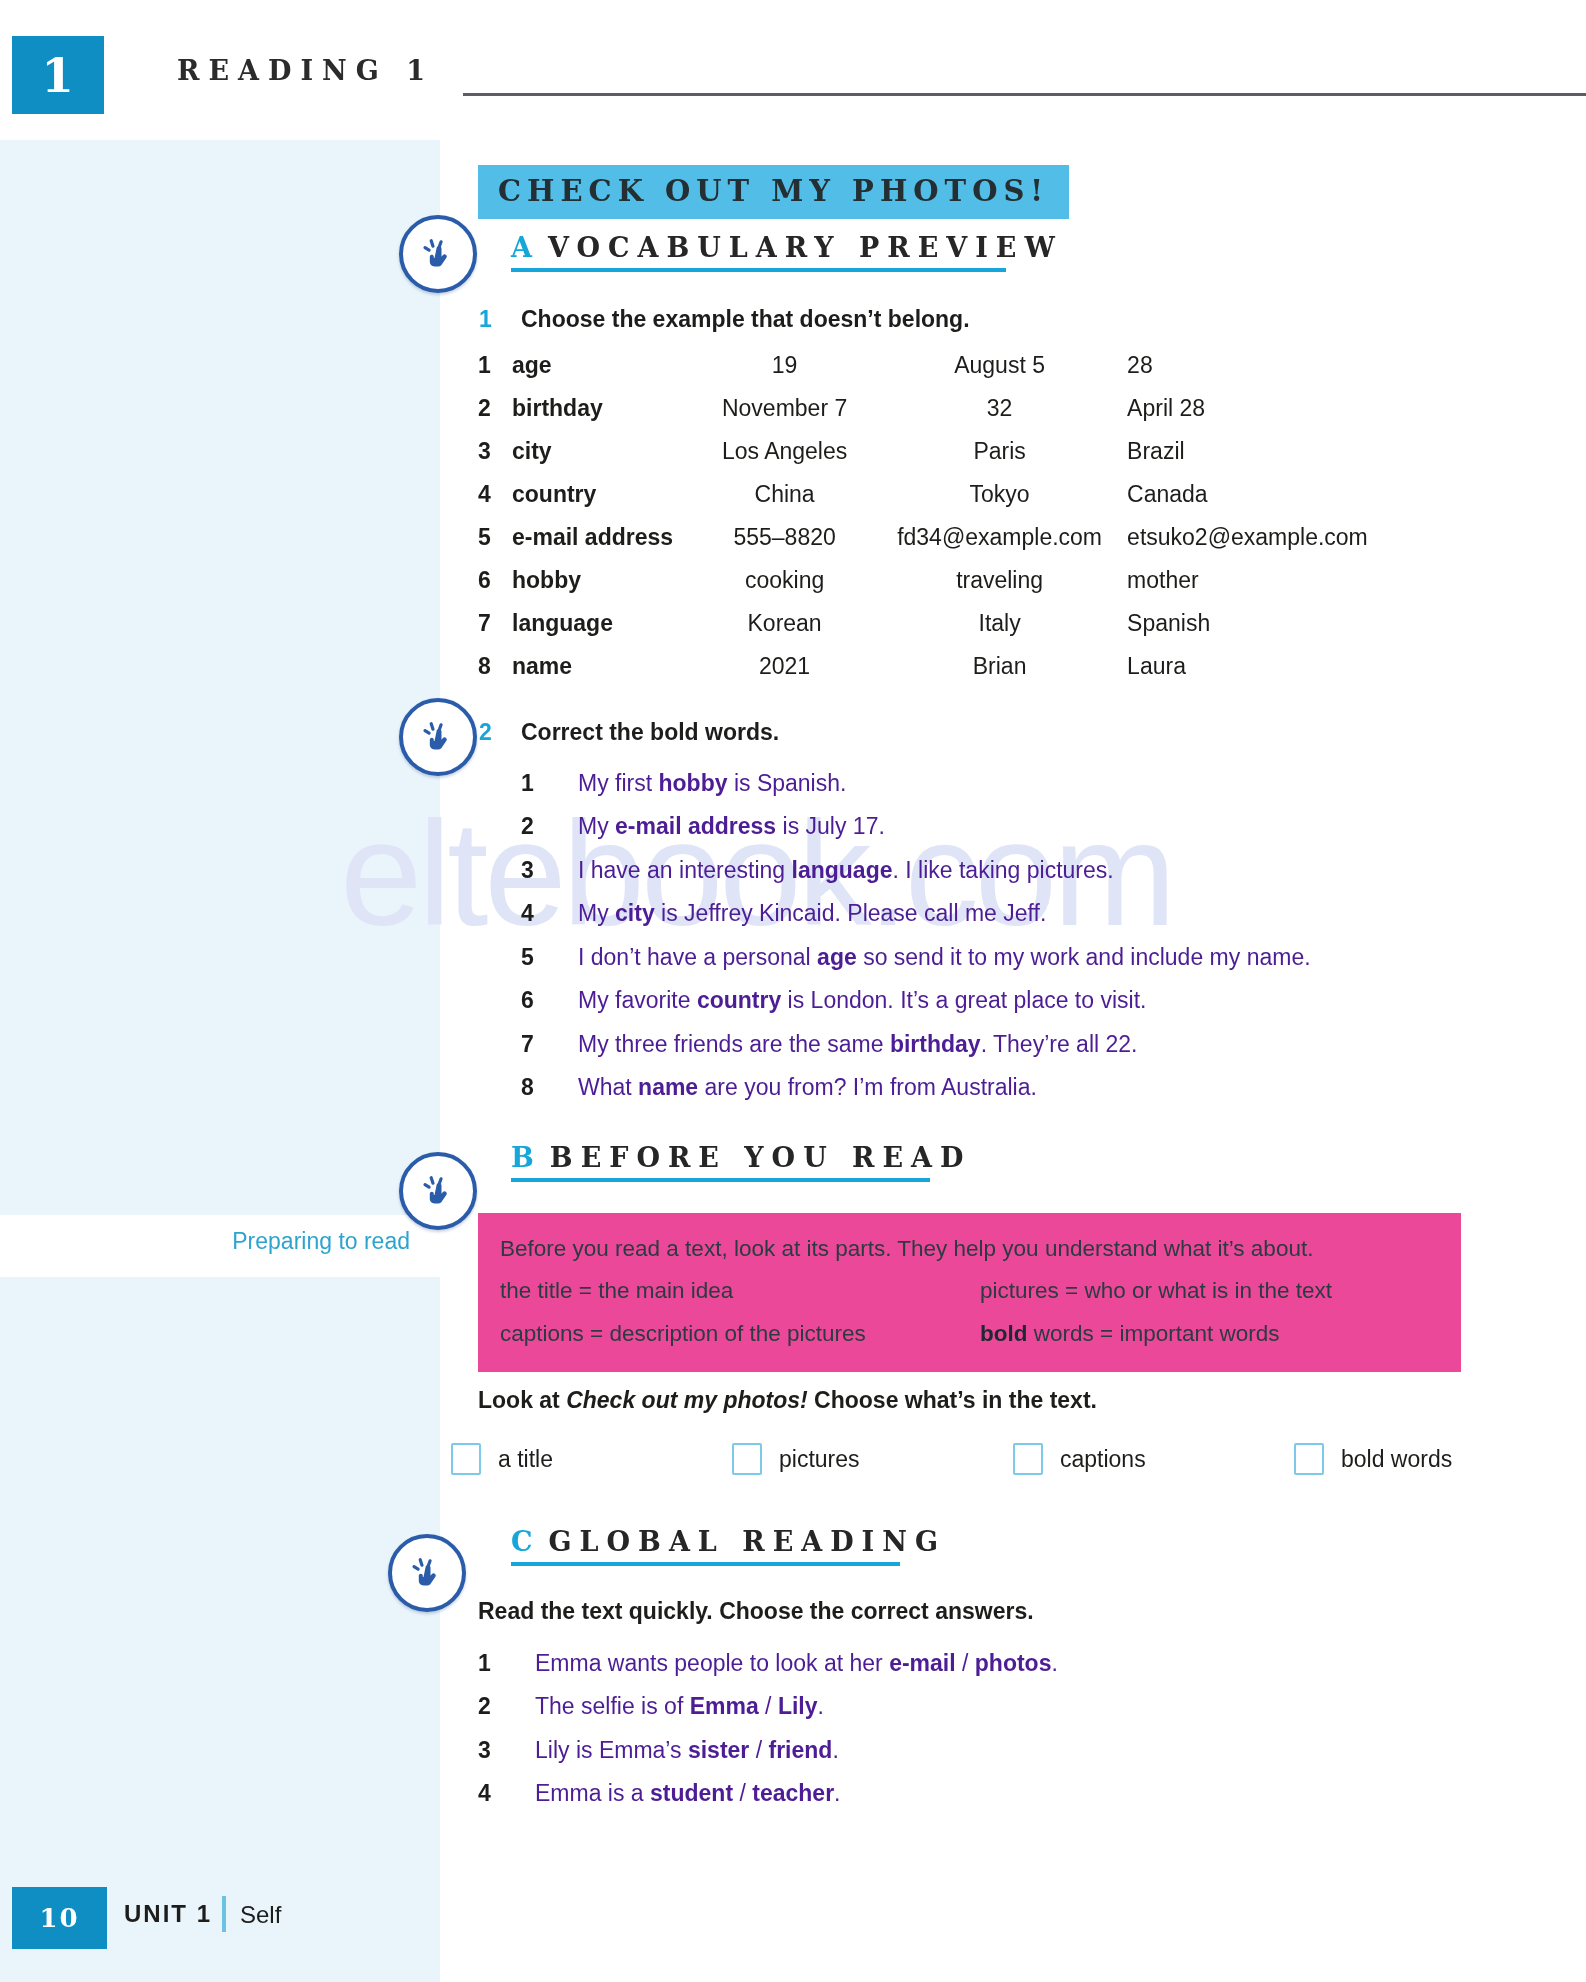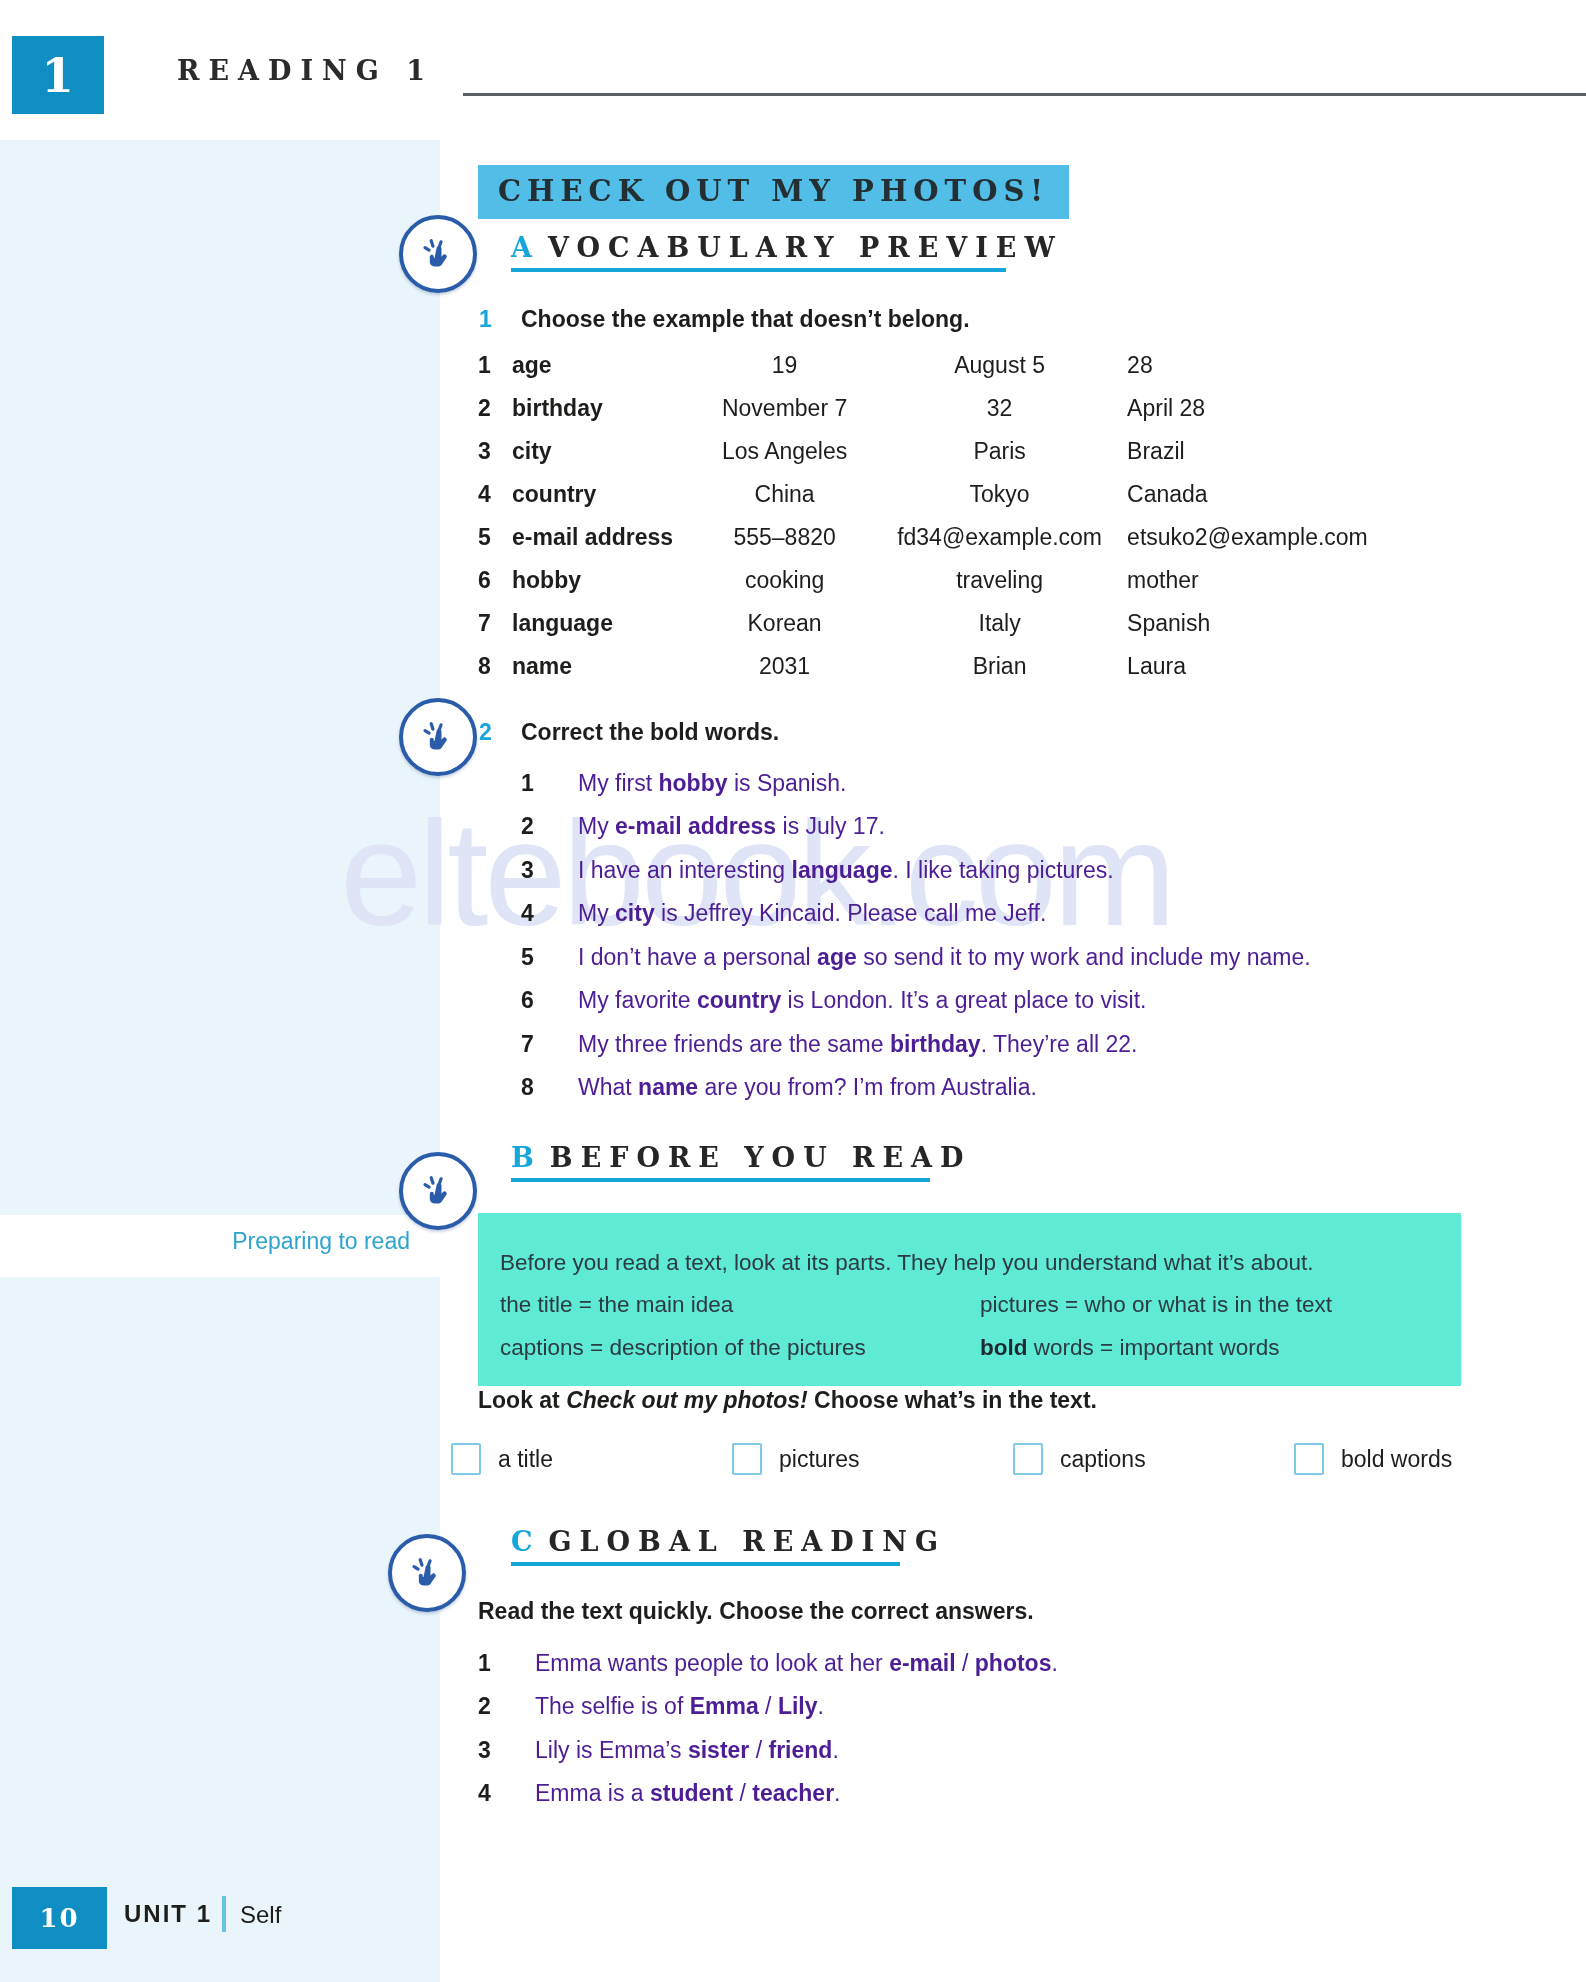--- a/index.html
+++ b/index.html
@@ -148,22 +148,22 @@
   
   .prep-label{
     position:absolute;left:0;top:1228px;width:410px;
     text-align:right;
     font-size:23px;color:#2da4cd;
   }
 
   
   .infobox{
     position:absolute;left:478px;top:1213px;width:983px;
-    background:#5eead4;
-    padding:32px 22px 20px 22px;
+    background:#ec4899;
+    padding:18px 22px 20px 22px;
     box-sizing:border-box;
     font-size:22.5px;color:#2c3a42;
     line-height:1.62;
   }
   .infobox .grid{display:flex;margin-top:6px;}
   .infobox .gcol{flex:0 0 480px;}
   .infobox b{font-weight:bold;color:#1d2a32;}
 
   
   .prompt{
@@ -294,21 +294,21 @@
             <tr>
               <td class="n">7</td>
               <td class="w">language</td>
               <td class="c1">Korean</td>
               <td class="c2">Italy</td>
               <td class="c3">Spanish</td>
             </tr>
             <tr>
               <td class="n">8</td>
               <td class="w">name</td>
-              <td class="c1">2031</td>
+              <td class="c1">2021</td>
               <td class="c2">Brian</td>
               <td class="c3">Laura</td>
             </tr>
           </tbody>
       </table>
     </div>
 
     <div class="hand-badge" style="left:399px;top:698px;">
       <svg width="44" height="44" viewBox="0 0 44 44" aria-hidden="true">
         <g fill="#2a5caa">

